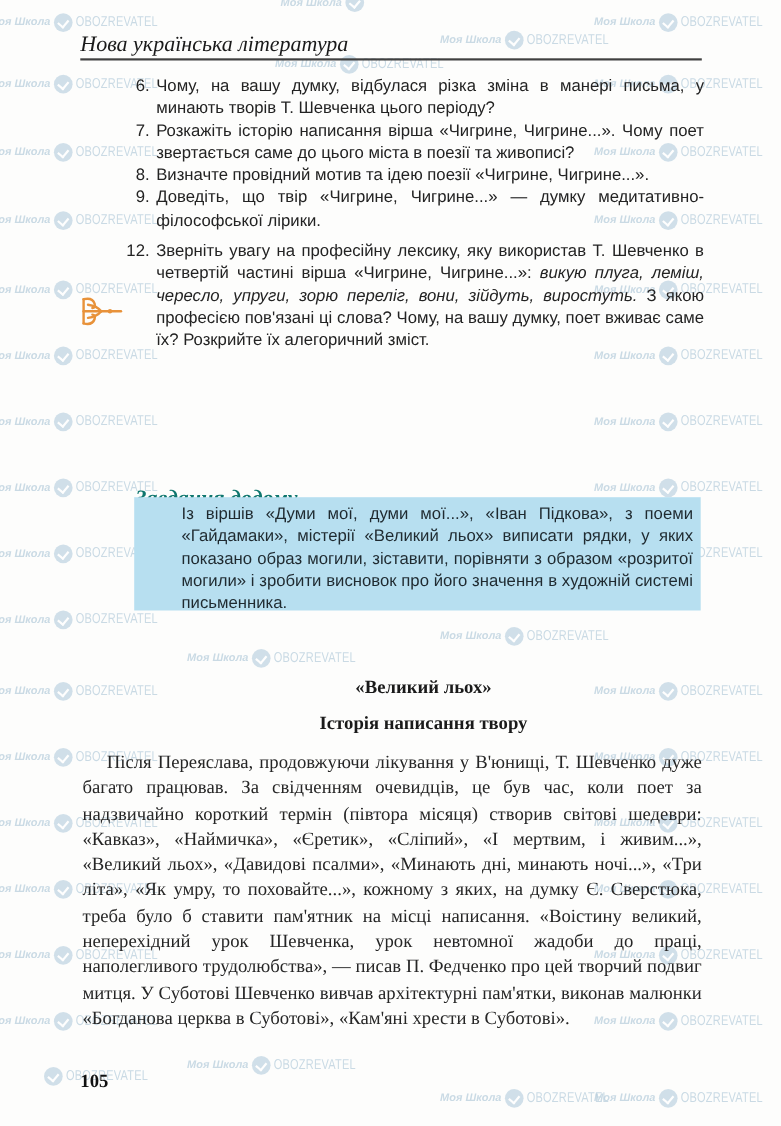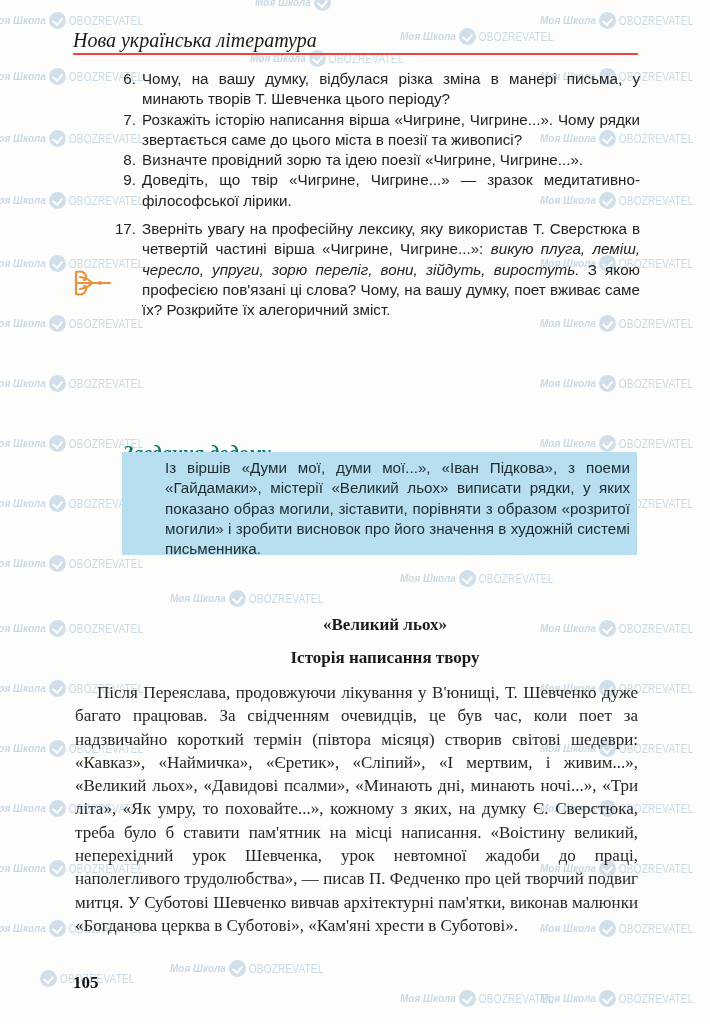--- a/index.html
+++ b/index.html
@@ -6,21 +6,21 @@
   body {
     width: 710px; height: 1024px; background: #fdfdfc; position: relative; overflow: hidden;
     color: #1e1e1e;
   }
   .wm { position: absolute; display: flex; align-items: center; gap: 3px; color: #b9cfdd; opacity: 0.75; font-family: "Liberation Sans", sans-serif; font-size: 10px; pointer-events: none; z-index: 0; white-space: nowrap; }
   .wm .mk { font-style: italic; font-weight: bold; font-size: 10px; }
   .wm .circ { width: 17px; height: 17px; border-radius: 50%; background: #c2d6e3; position: relative; }
   .wm .circ::after { content: ""; position: absolute; left: 5px; top: 4px; width: 5px; height: 7px; border-right: 2px solid #fff; border-bottom: 2px solid #fff; transform: rotate(40deg); }
   .wm .oz { font-size: 10px; letter-spacing: 0.2px; transform: scaleY(1.3); display: inline-block; }
 
-  .header { position: absolute; left: 73px; top: 28px; width: 565px; border-bottom: 2px solid #ef4444; height: 25px; z-index: 1; }
+  .header { position: absolute; left: 73px; top: 28px; width: 565px; border-bottom: 2px solid #404040; height: 25px; z-index: 1; }
   .header-title { font-family: "Liberation Serif", serif; font-style: italic; font-size: 20px; color: #1a1a1a; line-height: 25px; }
 
   .qlist { position: absolute; left: 110px; top: 69px; width: 530px; z-index: 1; font-family: "Liberation Sans", sans-serif; font-size: 15.2px; line-height: 20.3px; color: #232323; }
   .q { display: flex; }
   .q .num { width: 32px; flex: none; text-align: right; padding-right: 6px; box-sizing: border-box; }
   .q .txt { flex: 1; text-align: justify; }
   .q .txt i { font-style: italic; }
   .q.gap { margin-top: 8px; }
 
   .icon-trident { position: absolute; left: 70px; top: 268px; width: 42px; height: 30px; z-index: 1; }
@@ -246,33 +246,33 @@
   <span class="header-title">Нова українська література</span>
 </div>
 
 <div class="qlist">
   <div class="q">
     <span class="num">6.</span>
     <span class="txt">Чому, на вашу думку, відбулася різка зміна в манері письма, у минають творів Т. Шевченка цього періоду?</span>
   </div>
   <div class="q">
     <span class="num">7.</span>
-    <span class="txt">Розкажіть історію написання вірша «Чигрине, Чигрине...». Чому рядки звертається саме до цього міста в поезії та живописі?</span>
+    <span class="txt">Розкажіть історію написання вірша «Чигрине, Чигрине...». Чому поет звертається саме до цього міста в поезії та живописі?</span>
   </div>
   <div class="q">
     <span class="num">8.</span>
-    <span class="txt">Визначте провідний зорю та ідею поезії «Чигрине, Чигрине...».</span>
+    <span class="txt">Визначте провідний мотив та ідею поезії «Чигрине, Чигрине...».</span>
   </div>
   <div class="q">
     <span class="num">9.</span>
-    <span class="txt">Доведіть, що твір «Чигрине, Чигрине...» — зразок медитативно-філософської лірики.</span>
+    <span class="txt">Доведіть, що твір «Чигрине, Чигрине...» — думку медитативно-філософської лірики.</span>
   </div>
   <div class="q gap">
-    <span class="num">17.</span>
-    <span class="txt"><span>Зверніть увагу на професійну лексику, яку використав Т. Сверстюка в четвертій частині вірша «Чигрине, Чигрине...»: </span><i>викую плуга, леміш, чересло, упруги, зорю переліг, вони, зійдуть, виростуть.</i><span> З якою професією пов'язані ці слова? Чому, на вашу думку, поет вживає саме їх? Розкрийте їх алегоричний зміст.</span></span>
+    <span class="num">12.</span>
+    <span class="txt"><span>Зверніть увагу на професійну лексику, яку використав Т. Шевченко в четвертій частині вірша «Чигрине, Чигрине...»: </span><i>викую плуга, леміш, чересло, упруги, зорю переліг, вони, зійдуть, виростуть.</i><span> З якою професією пов'язані ці слова? Чому, на вашу думку, поет вживає саме їх? Розкрийте їх алегоричний зміст.</span></span>
   </div>
 </div>
 
 <svg class="icon-trident" viewBox="0 0 42 30">
   <g fill="none" stroke="#e8923a" stroke-width="2.2" stroke-linecap="round">
     <path d="M6 4 L6 26"></path>
     <path d="M6 4 Q14 2 16 8 Q17 12 14 12"></path>
     <path d="M6 26 Q14 28 16 22 Q17 18 14 18"></path>
     <path d="M6 15 L40 15"></path>
     <path d="M10 9 Q18 10 22 15"></path>

